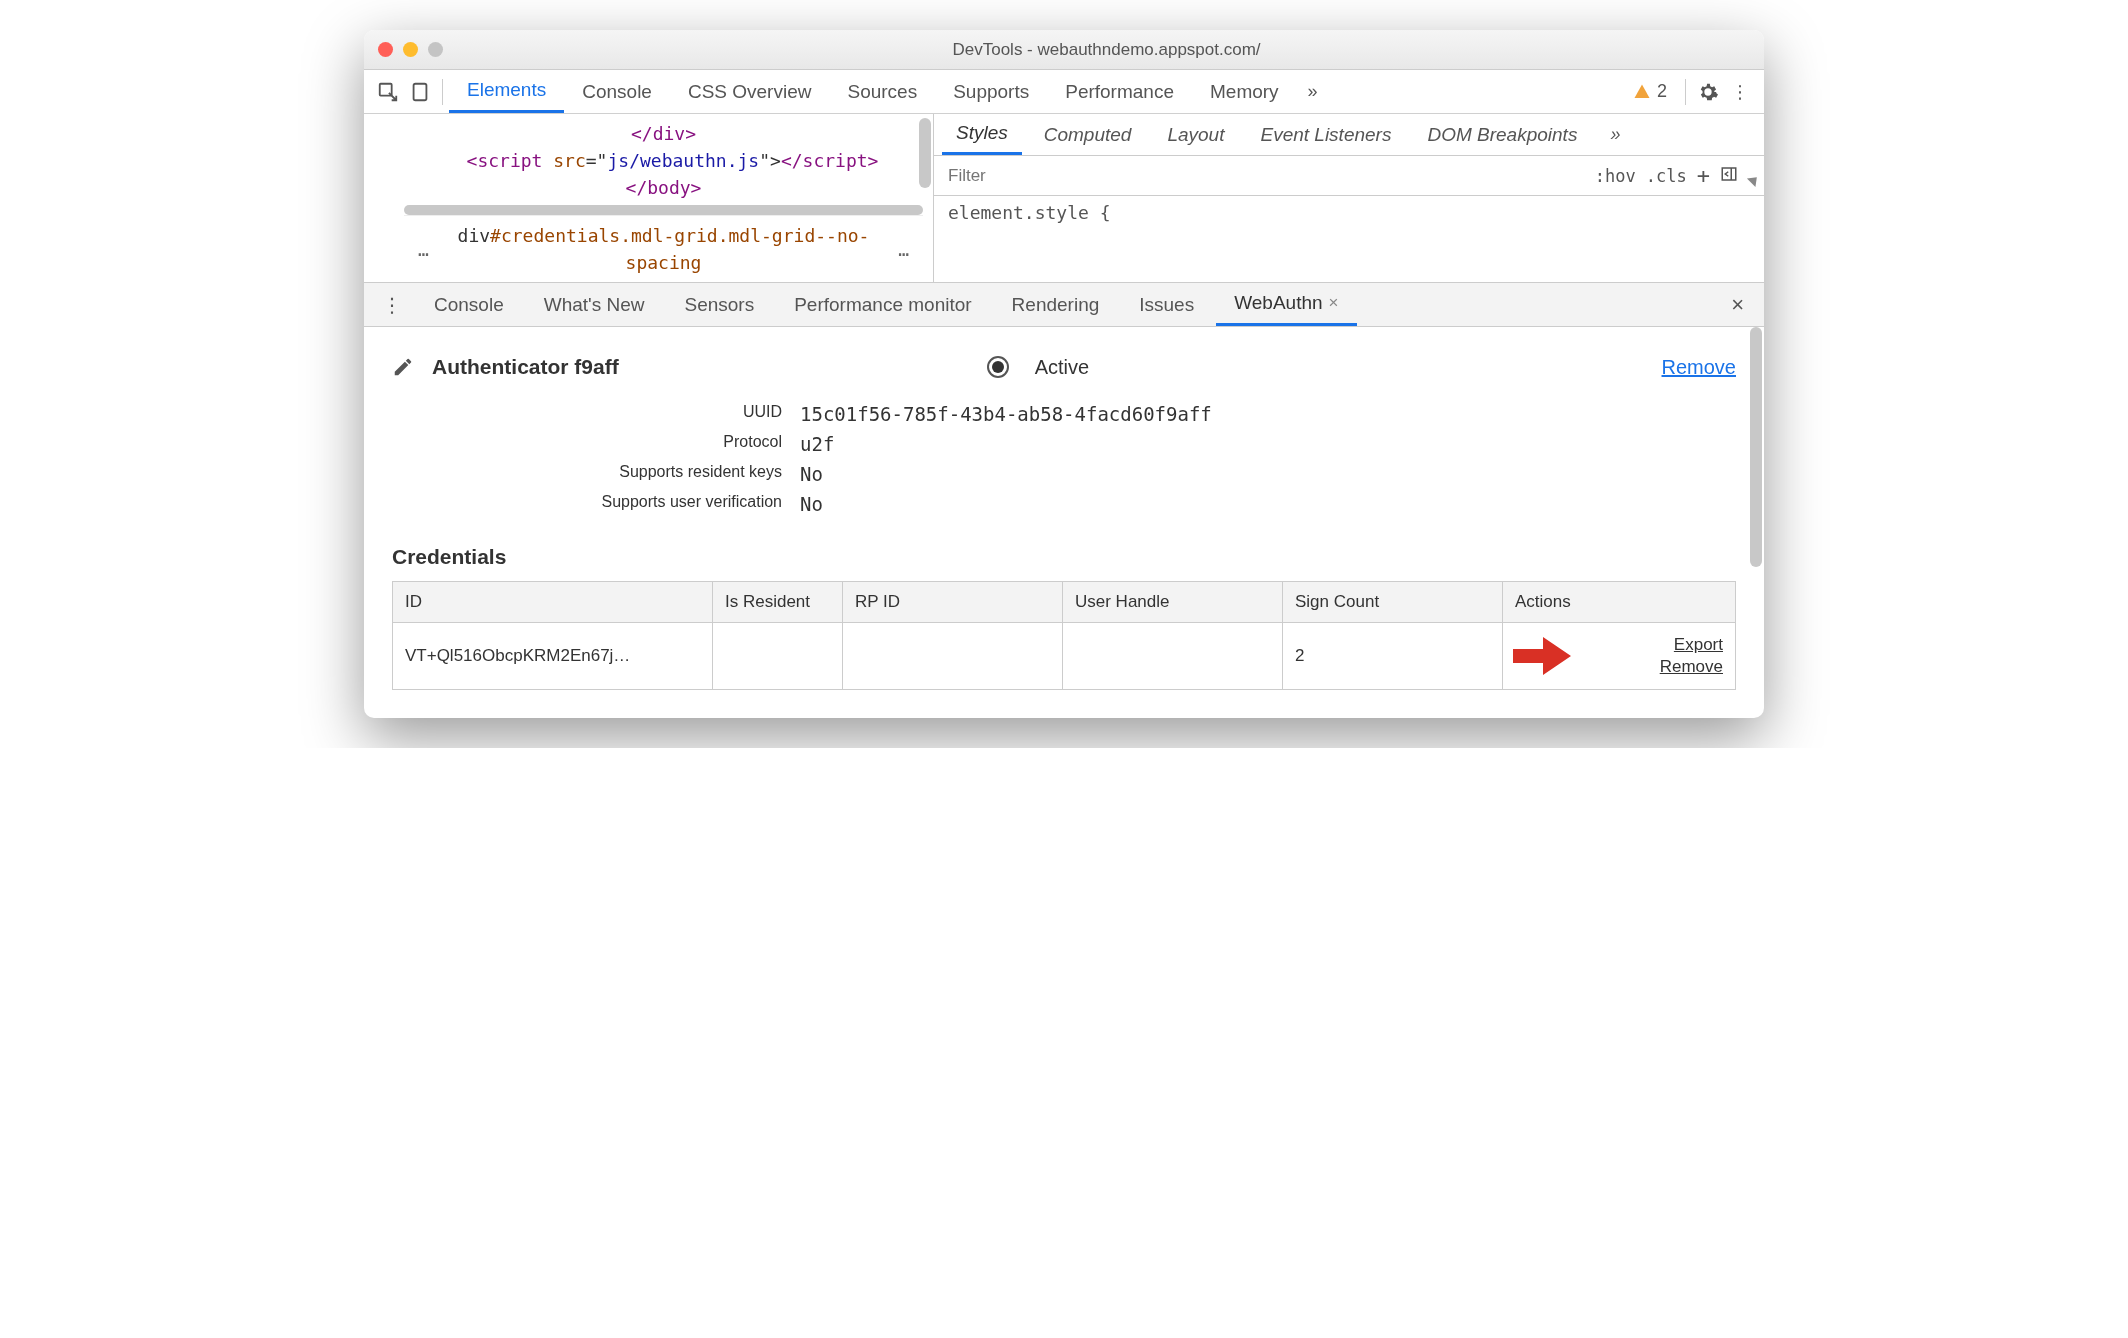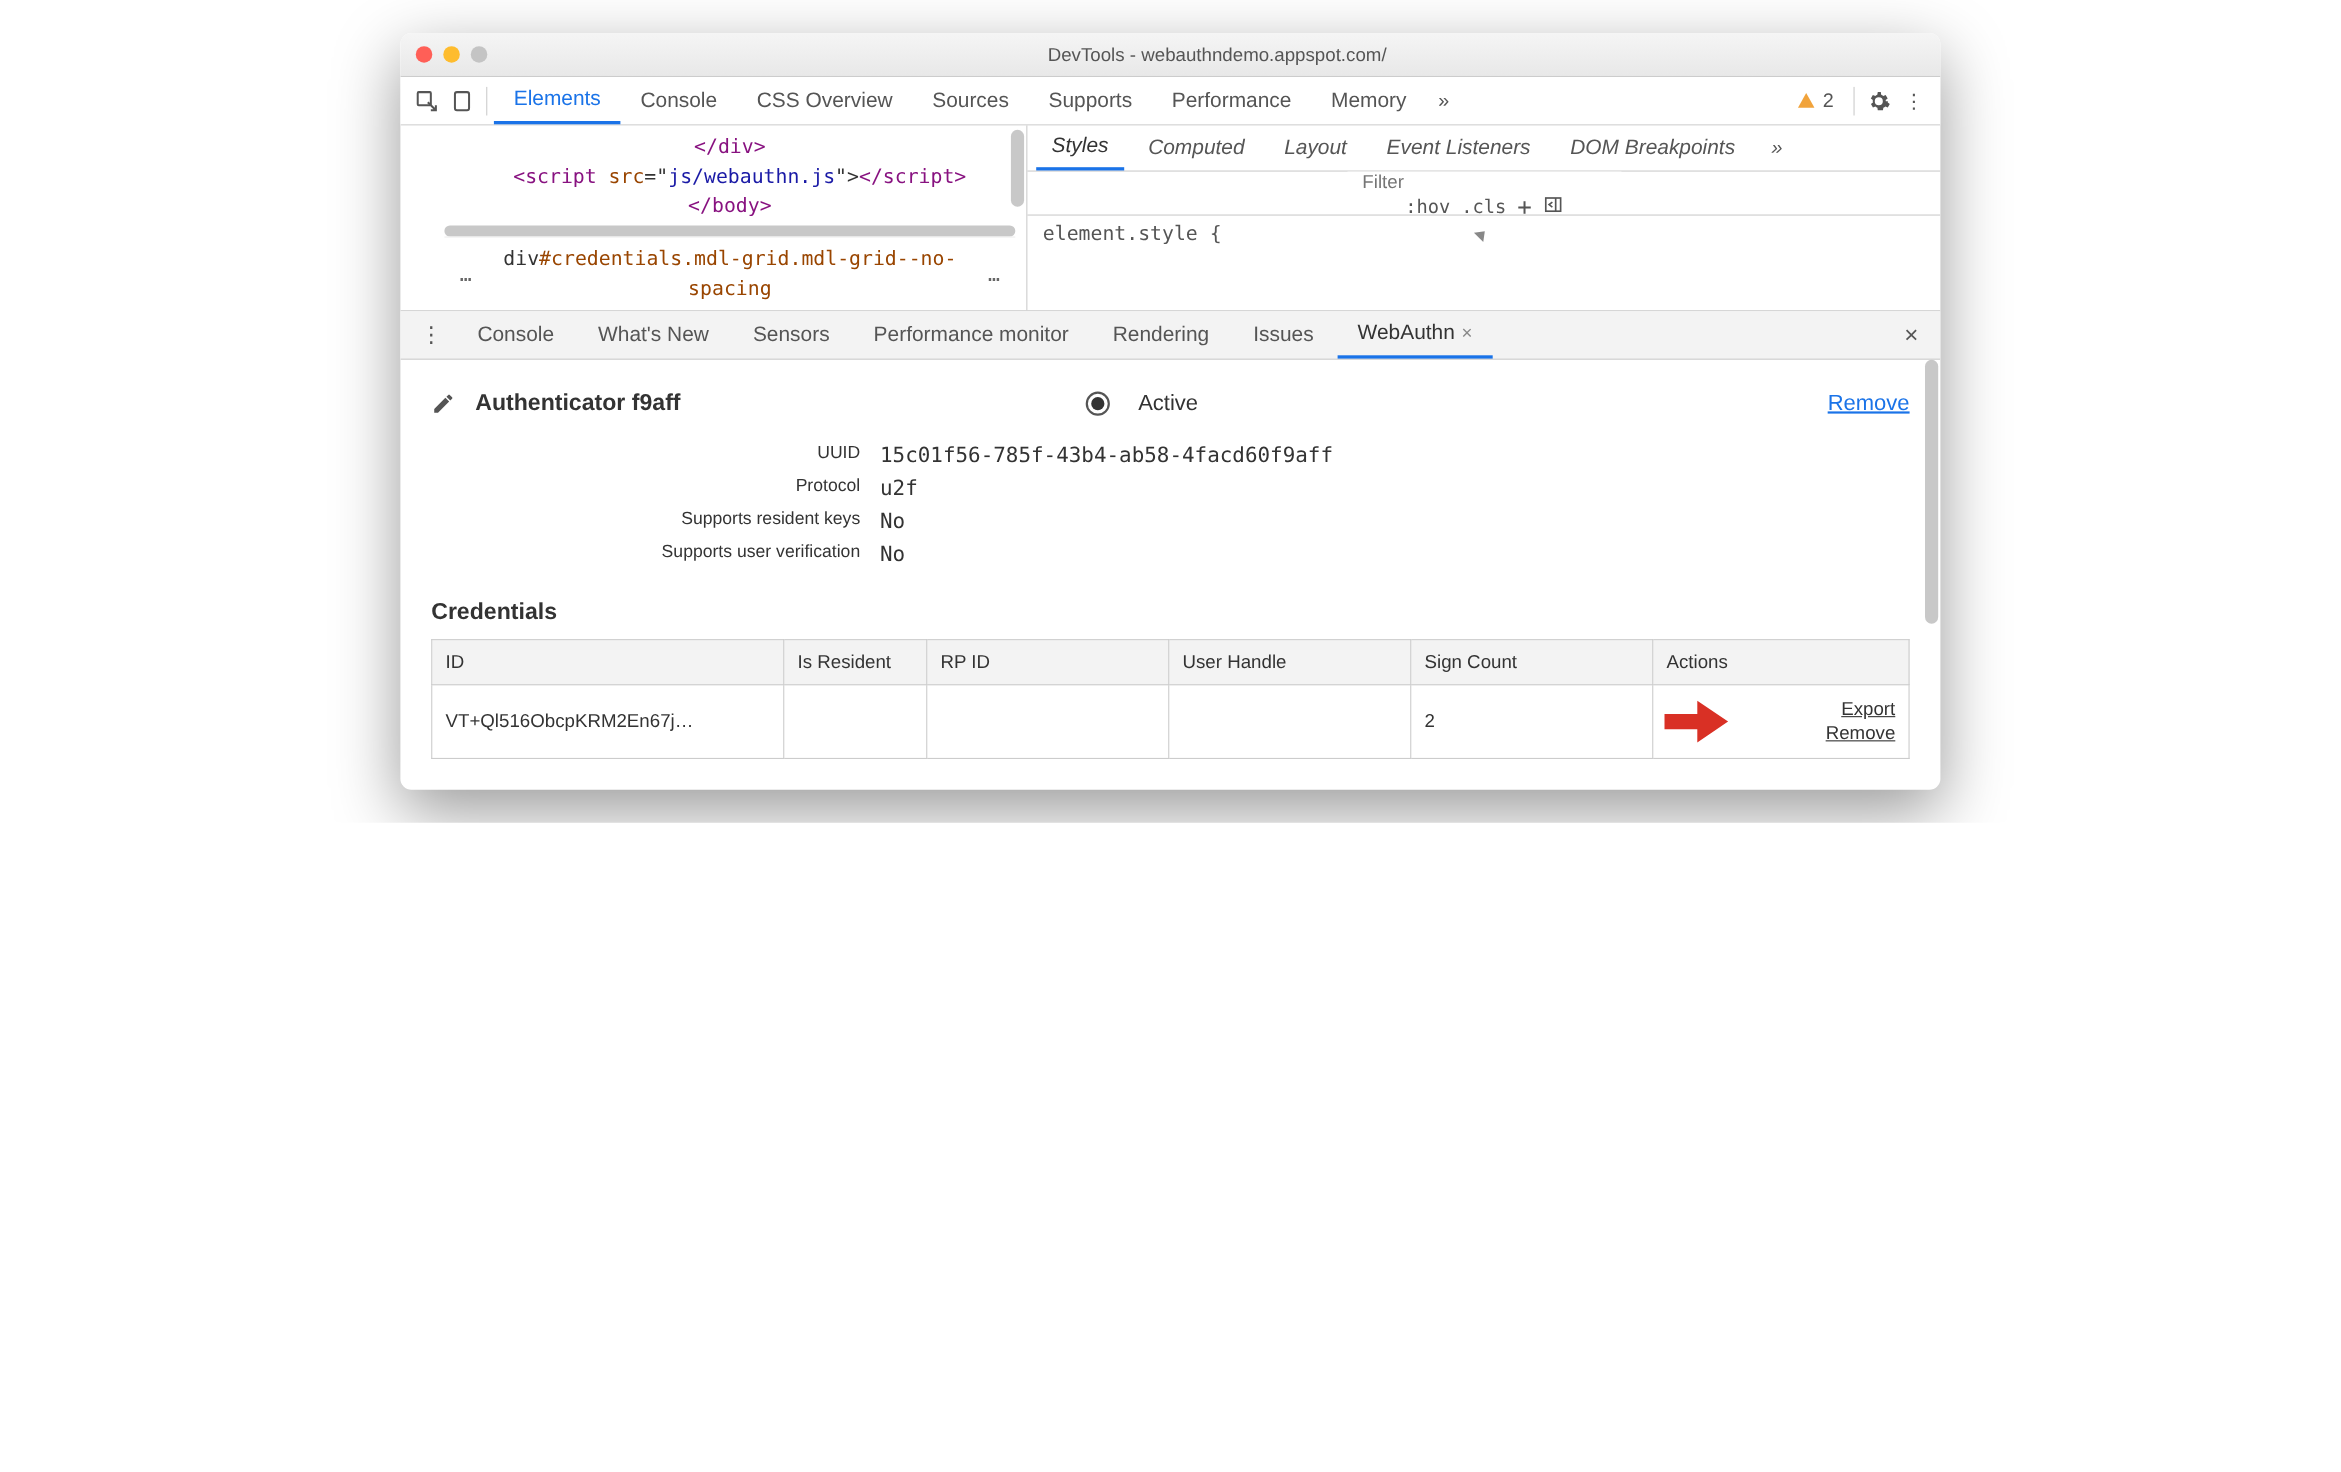--- a/index.html
+++ b/index.html
@@ -76,21 +76,21 @@
   display:flex; align-items:center; gap:12px; padding:6px 14px; font-size:18px; color:#666;
   border-top:1px solid #eee;
 }
 .breadcrumb .sel { color:#333; }
 .breadcrumb .cls { color:#994500; }
 
 .rightpane { flex:1; display:flex; flex-direction:column; }
 .subtabs { display:flex; align-items:center; border-bottom:1px solid #ccc; height:42px; padding:0 8px; gap:8px;font-style:italic; }
 .subtabs .st { padding:0 14px; height:100%; display:flex; align-items:center; color:#555; cursor:pointer; font-size:19px; }
 .subtabs .st.active { color:#333; border-bottom:3px solid #1a73e8; font-weight:500; }
-.filterrow { display:flex; align-items:center; border-bottom:1px solid #ccc; height:40px;flex-direction:column; }
+.filterrow { display:flex; align-items:center; border-bottom:1px solid #ccc; height:40px; }
 .filterrow input { flex:1; border:none; padding:0 14px; font-size:17px; outline:none; color:#888; height:100%; }
 .filterrow .btns { display:flex; align-items:center; gap:10px; padding:0 10px; font-family:monospace; font-size:17px; color:#555; }
 .filterrow .tri { width:0;height:0;border-left:6px solid transparent;border-right:6px solid transparent;border-bottom:8px solid #888;transform:rotate(45deg);margin-top:8px;margin-right:4px; }
 .estyle { padding:6px 14px; font-family:monospace; font-size:18px; color:#555; }
 
 .drawer-tabs {
   display:flex; align-items:center; height:44px; background:#f3f3f3; border-bottom:1px solid #ccc;
   padding:0 8px; gap:4px;
 }
 .drawer-tabs .dt { padding:0 18px; height:100%; display:flex; align-items:center; color:#555; cursor:pointer; font-size:19px; }

